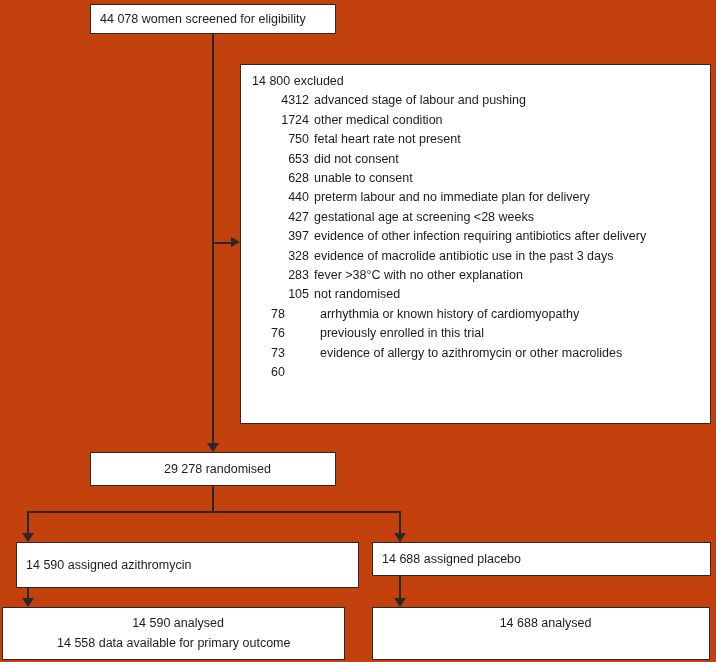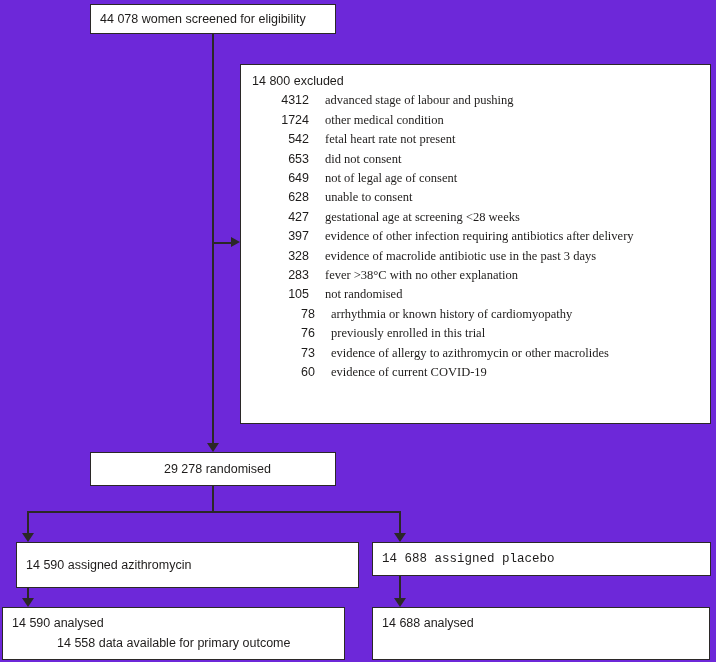--- a/index.html
+++ b/index.html
@@ -3,21 +3,21 @@
 <meta charset="utf-8">
 <style>
   :root{
     --line:#2b2827;
     --text:#1e1c1b;
   }
   html,body{margin:0;padding:0;background:#ffffff;}
   #canvas{
     position:relative;
     width:716px;height:662px;
-    background:#6d28d9;
+    background:#c2410c;
     font-family:"Liberation Sans","DejaVu Sans",sans-serif;
     font-size:12.5px;
     color:var(--text);
     overflow:hidden;
   }
   .box{
     position:absolute;
     box-sizing:border-box;
     border:1.5px solid var(--line);
     background:#ffffff;
@@ -34,25 +34,25 @@
     line-height:19.4px;
     white-space:nowrap;
   }
   .excl-title{padding-left:11px;line-height:19.4px;white-space:nowrap;}
   .excl-line .num{
     display:inline-block;
     width:68px;
     text-align:right;
     flex:0 0 auto;
   }
-  .excl-line.l2 .num{width:74px;}
-  .excl-line .txt{margin-left:16px;font-family:Liberation Serif, serif;}
+  .excl-line.l2 .num{width:74px;text-align:center;}
+  .excl-line .txt{margin-left:5px;}
   
   .box.two-line{padding-top:5px;}
-  .two-line .ln1{padding-left:9px;line-height:20px;white-space:nowrap;}
+  .two-line .ln1{padding-left:9px;line-height:20px;white-space:nowrap;text-align:center;}
   .two-line .ln2{padding-left:54px;line-height:20px;white-space:nowrap;}
   
   .vline,.hline{position:absolute;background:var(--line);}
   .vline{width:2px;}
   .hline{height:2px;}
   .arrow-down{
     position:absolute;width:0;height:0;
     border-left:6px solid transparent;
     border-right:6px solid transparent;
     border-top:9px solid var(--line);
@@ -98,34 +98,34 @@
     <div class="excl-title">14 800 excluded</div>
     <div class="excl-line">
         <span class="num">4312</span>
         <span class="txt">advanced stage of labour and pushing</span>
       </div>
     <div class="excl-line">
         <span class="num">1724</span>
         <span class="txt">other medical condition</span>
       </div>
     <div class="excl-line">
-        <span class="num">542</span>
+        <span class="num">750</span>
         <span class="txt">fetal heart rate not present</span>
       </div>
     <div class="excl-line">
         <span class="num">653</span>
         <span class="txt">did not consent</span>
       </div>
     <div class="excl-line">
-        <span class="num">649</span>
-        <span class="txt">not of legal age of consent</span>
+        <span class="num">628</span>
+        <span class="txt">unable to consent</span>
       </div>
     <div class="excl-line">
-        <span class="num">628</span>
-        <span class="txt">unable to consent</span>
+        <span class="num">440</span>
+        <span class="txt">preterm labour and no immediate plan for delivery</span>
       </div>
     <div class="excl-line">
         <span class="num">427</span>
         <span class="txt">gestational age at screening &lt;28 weeks</span>
       </div>
     <div class="excl-line">
         <span class="num">397</span>
         <span class="txt">evidence of other infection requiring antibiotics after delivery</span>
       </div>
     <div class="excl-line">
@@ -147,33 +147,32 @@
     <div class="excl-line l2">
         <span class="num">76</span>
         <span class="txt">previously enrolled in this trial</span>
       </div>
     <div class="excl-line l2">
         <span class="num">73</span>
         <span class="txt">evidence of allergy to azithromycin or other macrolides</span>
       </div>
     <div class="excl-line l2">
         <span class="num">60</span>
-        <span class="txt">evidence of current COVID-19</span>
       </div>
   </div>
 
   <div class="box single" style="left:90px;top:452px;width:246px;height:34px;justify-content:center;">
     <span>29 278 randomised</span>
   </div>
 
   <div class="box single" style="left:16px;top:542px;width:343px;height:46px;">
     <span>14 590 assigned azithromycin</span>
   </div>
 
-  <div class="box single" style="left:372px;top:542px;width:339px;height:34px;font-family:Liberation Mono, monospace;">
+  <div class="box single" style="left:372px;top:542px;width:339px;height:34px;">
     <span>14 688 assigned placebo</span>
   </div>
 
   <div class="box two-line" style="left:2px;top:607px;width:343px;height:53px;">
     <div class="ln1">14 590 analysed</div>
     <div class="ln2">14 558 data available for primary outcome</div>
   </div>
 
   <div class="box two-line" style="left:372px;top:607px;width:338px;height:53px;">
     <div class="ln1">14 688 analysed</div>

